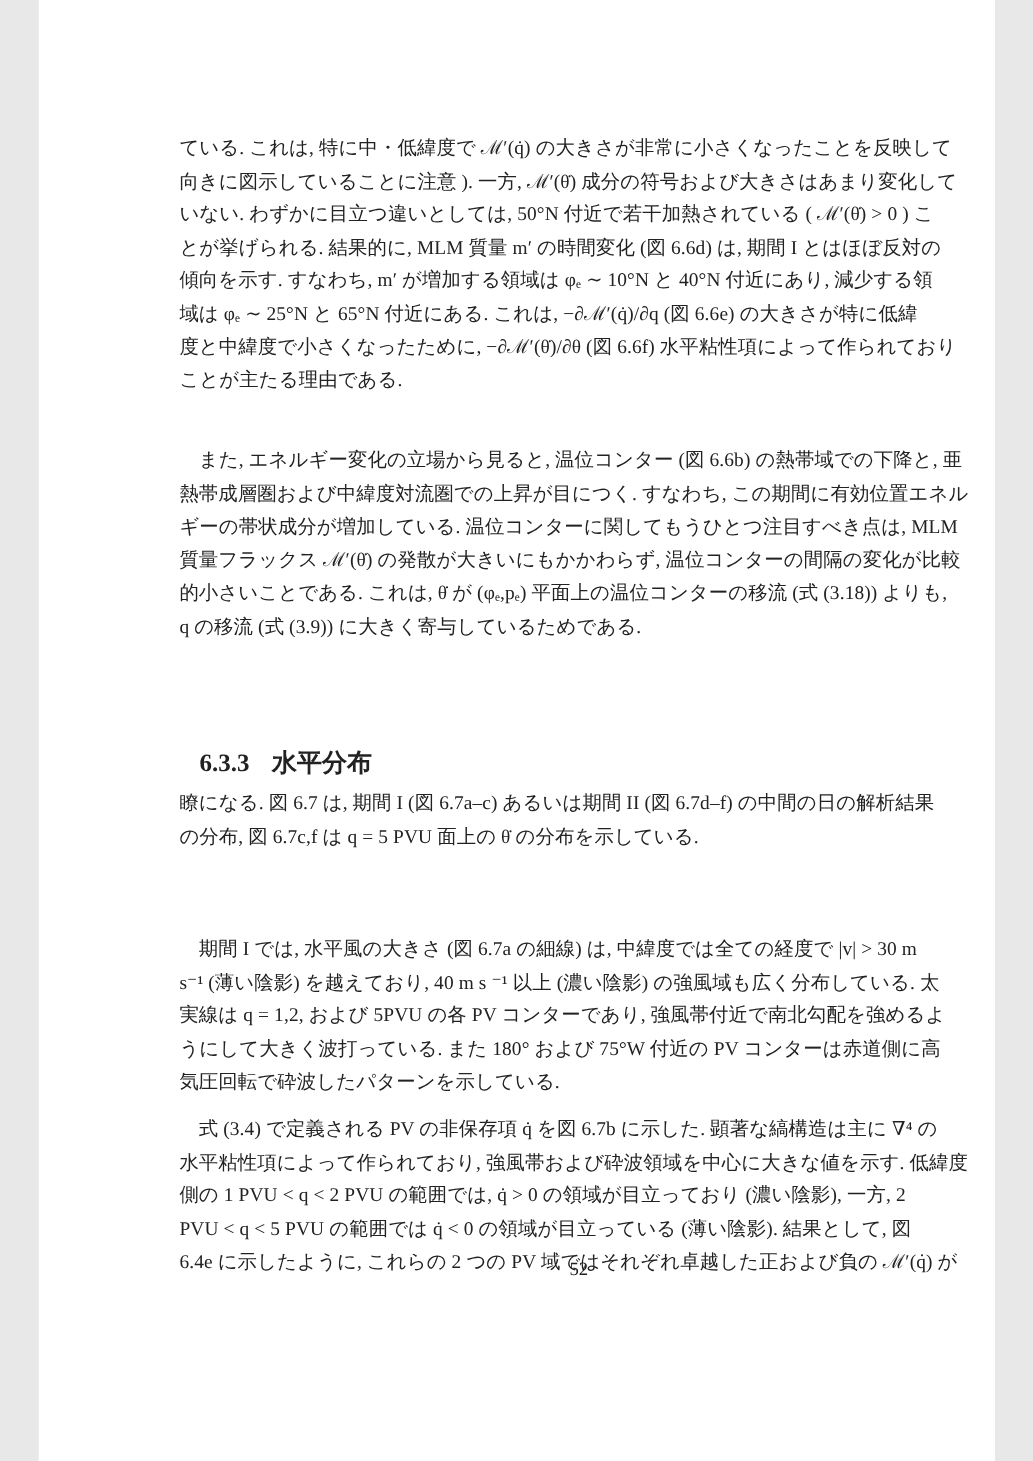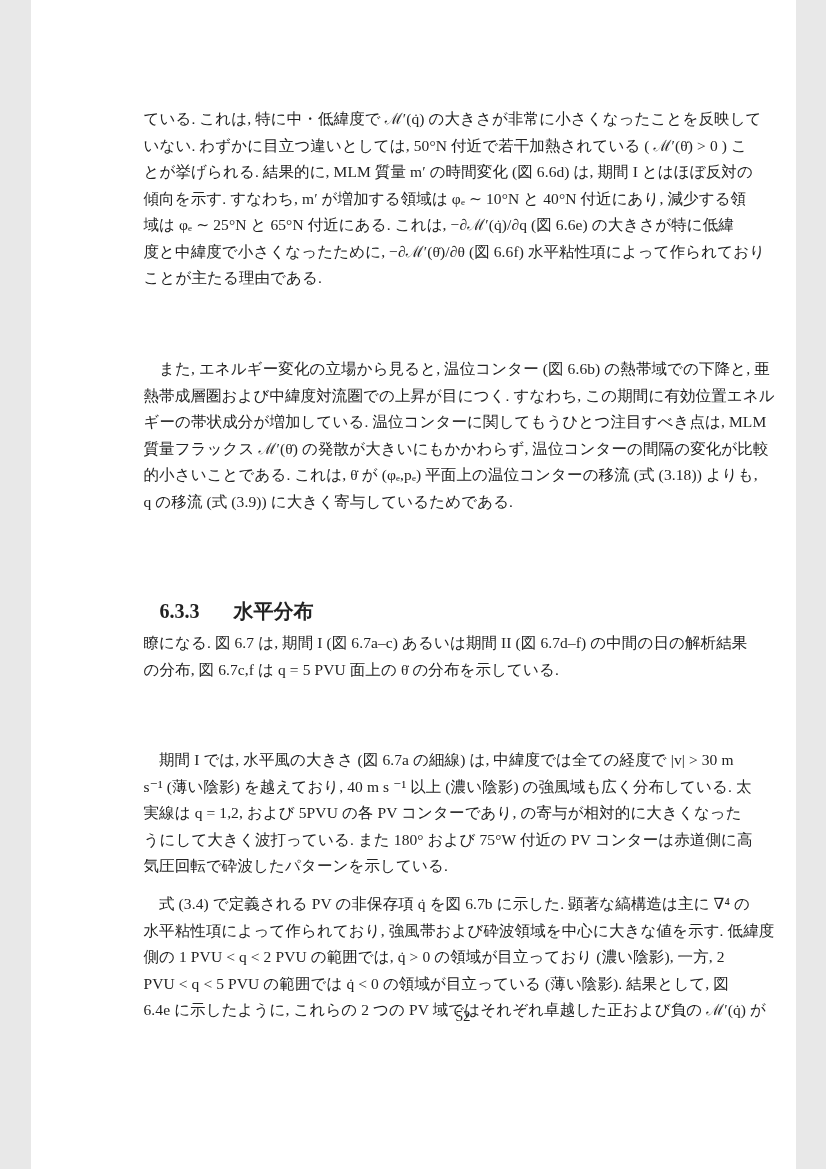--- a/index.html
+++ b/index.html
@@ -42,21 +42,21 @@
   }
   .section-heading .heading-number {
     font-family: "Liberation Serif", "DejaVu Serif", serif;
     font-weight: bold;
     font-size: 20px;
   }
   .section-heading .heading-title {
     font-family: "Liberation Sans", "DejaVu Sans", sans-serif;
     font-weight: bold;
     font-size: 20px;
-    margin-left: 34px;
+    margin-left: 18px;
   }
   .page-number {
     position: absolute;
     left: 425px;
     top: 1004px;
     font-size: 15px;
     line-height: 24px;
   }
   
   #para1 { top: 106px; }
@@ -65,20 +65,21 @@
   #para4 { top: 747px; }
   #para5 { top: 891px; }
 </style>
 </head>
 <body>
 
 <div class="page">
 
   <div id="para1" class="textblock para">
     <div class="line">ている. これは, 特に中・低緯度で ℳ′(q̇) の大きさが非常に小さくなったことを反映して</div>
+    <div class="line">向きに図示していることに注意 ). 一方, ℳ′(θ̇) 成分の符号および大きさはあまり変化して</div>
     <div class="line">いない. わずかに目立つ違いとしては, 50°N 付近で若干加熱されている ( ℳ′(θ̇) &gt; 0 ) こ</div>
     <div class="line">とが挙げられる. 結果的に, MLM 質量 m′ の時間変化 (図 6.6d) は, 期間 I とはほぼ反対の</div>
     <div class="line">傾向を示す. すなわち, m′ が増加する領域は φₑ ∼ 10°N と 40°N 付近にあり, 減少する領</div>
     <div class="line">域は φₑ ∼ 25°N と 65°N 付近にある. これは, −∂ℳ′(q̇)/∂q (図 6.6e) の大きさが特に低緯</div>
     <div class="line">度と中緯度で小さくなったために, −∂ℳ′(θ̇)/∂θ (図 6.6f) 水平粘性項によって作られており</div>
     <div class="line">ことが主たる理由である.</div>
   </div>
 
   <div id="para2" class="textblock para">
     <div class="line indent">また, エネルギー変化の立場から見ると, 温位コンター (図 6.6b) の熱帯域での下降と, 亜</div>
@@ -94,21 +95,21 @@
   </div>
 
   <div id="para3" class="textblock para">
     <div class="line">瞭になる. 図 6.7 は, 期間 I (図 6.7a–c) あるいは期間 II (図 6.7d–f) の中間の日の解析結果</div>
     <div class="line">の分布, 図 6.7c,f は q = 5 PVU 面上の θ̇ の分布を示している.</div>
   </div>
 
   <div id="para4" class="textblock para">
     <div class="line indent">期間 I では, 水平風の大きさ (図 6.7a の細線) は, 中緯度では全ての経度で |v| &gt; 30 m</div>
     <div class="line">s⁻¹ (薄い陰影) を越えており, 40 m s ⁻¹ 以上 (濃い陰影) の強風域も広く分布している. 太</div>
-    <div class="line">実線は q = 1,2, および 5PVU の各 PV コンターであり, の寄与が相対的に大きくなった</div>
+    <div class="line">実線は q = 1,2, および 5PVU の各 PV コンターであり, 強風帯付近で南北勾配を強めるよ</div>
     <div class="line">うにして大きく波打っている. また 180° および 75°W 付近の PV コンターは赤道側に高</div>
     <div class="line">気圧回転で砕波したパターンを示している.</div>
   </div>
 
   <div id="para5" class="textblock para">
     <div class="line indent">式 (3.4) で定義される PV の非保存項 q̇ を図 6.7b に示した. 顕著な縞構造は主に ∇⁴ の</div>
     <div class="line">水平粘性項によって作られており, 強風帯および砕波領域を中心に大きな値を示す. 低緯度</div>
     <div class="line">側の 1 PVU &lt; q &lt; 2 PVU の範囲では, q̇ &gt; 0 の領域が目立っており (濃い陰影), 一方, 2</div>
     <div class="line">PVU &lt; q &lt; 5 PVU の範囲では q̇ &lt; 0 の領域が目立っている (薄い陰影). 結果として, 図</div>
     <div class="line">6.4e に示したように, これらの 2 つの PV 域ではそれぞれ卓越した正および負の ℳ′(q̇) が</div>

